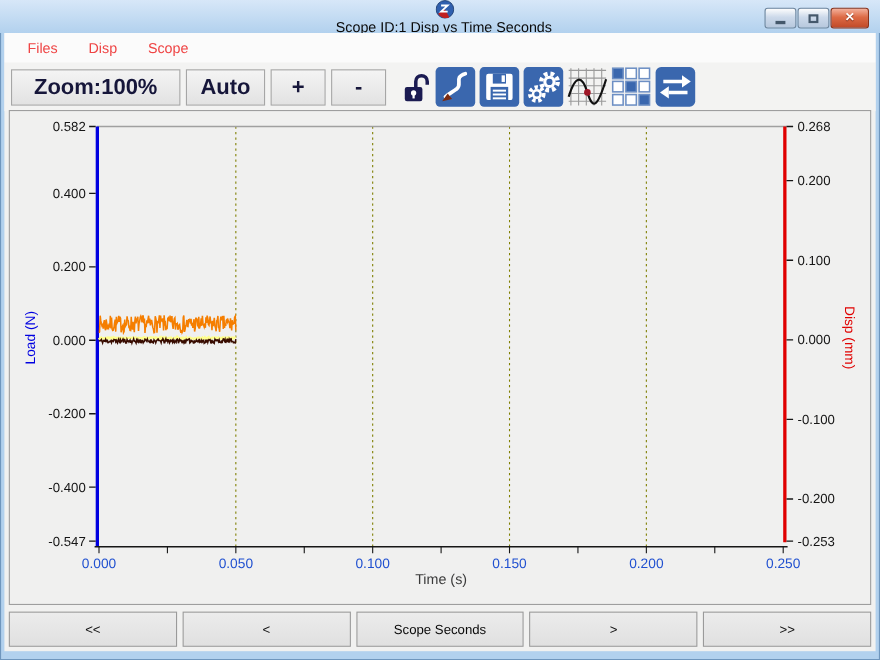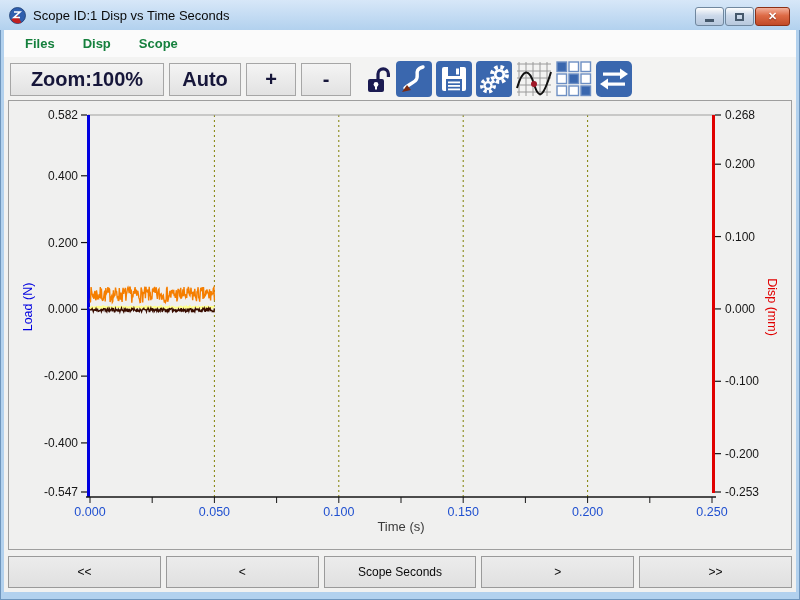--- a/index.html
+++ b/index.html
@@ -1,37 +1,37 @@
 <!DOCTYPE html>
 <html><head>
 <meta charset="utf-8">
 <style>
   * { box-sizing: border-box; }
   body { margin:0; font-family:"Liberation Sans", sans-serif; background:#888; }
   .window{ position:relative; width:800px; height:600px; background:#b2d1ee;
            box-shadow:0 0 0 1px #6f96bd inset; overflow:hidden; }
   
   .titlebar{ position:absolute; left:0; top:0; width:100%; height:30px;
-             background:linear-gradient(#d7e7f8,#b2d1ee); display:flex; align-items:center; }
+             background:linear-gradient(#d7e7f8,#b2d1ee); display:flex; align-items:center;flex-direction:column; }
   .app-icon{ margin-left:9px; width:17px; height:17px; flex:0 0 auto; }
   .title-text{ margin-left:7px; font-size:13px; color:#0a0a0a; }
   .win-controls{ position:absolute; right:10px; top:7px; display:flex; gap:1px; }
   .win-btn{ width:29px; height:19px; border:1px solid #70879e; border-radius:3px;
             background:linear-gradient(#fdfdfd,#ccd9ea 45%,#b7c8dd);
             display:flex; align-items:center; justify-content:center; cursor:pointer; }
   .glyph-min{ width:9px; height:3px; background:#45586b; margin-top:7px; }
   .glyph-max{ width:9px; height:8px; border:2px solid #45586b; background:transparent; }
   .win-btn.close{ width:35px; background:linear-gradient(#f3b09b,#dd6a45 45%,#c14a28);
                   border-color:#8c3016; }
   .glyph-close{ color:#fff; font-size:11px; font-weight:bold; line-height:1;
                 text-shadow:0 1px 1px #7a2410; }
   
   .inner{ position:absolute; left:4px; top:30px; width:792px; height:562px; background:#f1f1f0; }
   .menubar{ height:27px; background:#fbfbfb; display:flex; align-items:center; padding-left:7px; }
-  .menu-item{ padding:5px 14px; font-size:13px; color:#15803d; cursor:default;font-weight:bold; }
+  .menu-item{ padding:5px 14px; font-size:13px; color:#ef4444; cursor:default; }
   .toolbar{ height:44px; background:#f3f3f2; display:flex; align-items:center; }
   .tb-btn{ height:33px; background:linear-gradient(#f4f4f4,#e2e2e2); border:1px solid #a6a6a6;
            font-weight:bold; font-size:20px; color:#16163a; display:flex; align-items:center;
            justify-content:center; cursor:pointer; }
   #btn-zoom{ width:154px; margin-left:6px; }
   #btn-auto{ width:72px;  margin-left:5px; }
   #btn-plus{ width:50px;  margin-left:5px; }
   #btn-minus{ width:50px; margin-left:5px; }
   .lock-wrap{ margin-left:14px; width:28px; height:32px; display:flex; align-items:flex-end; }
   .icon-btn{ width:38px; height:38px; margin-left:2px; padding:0; border:none;

